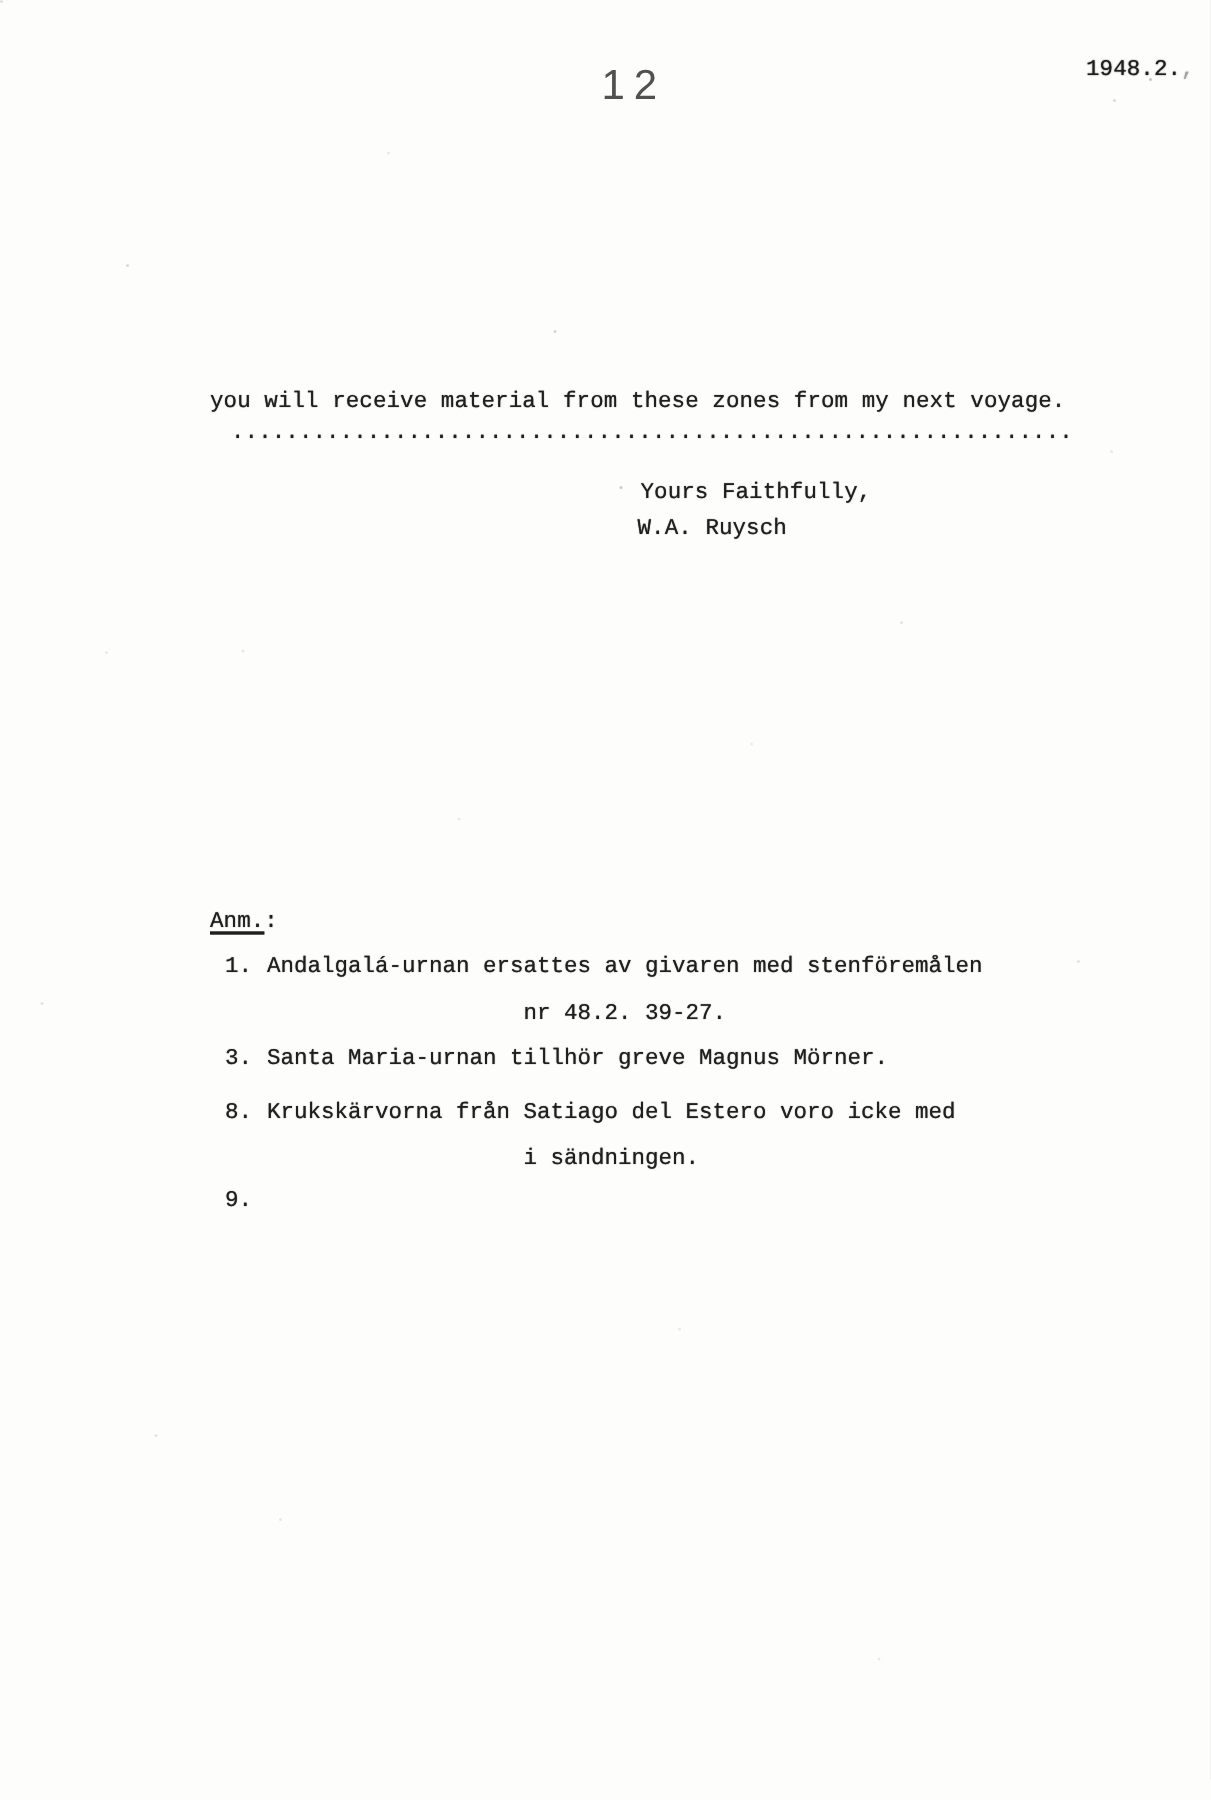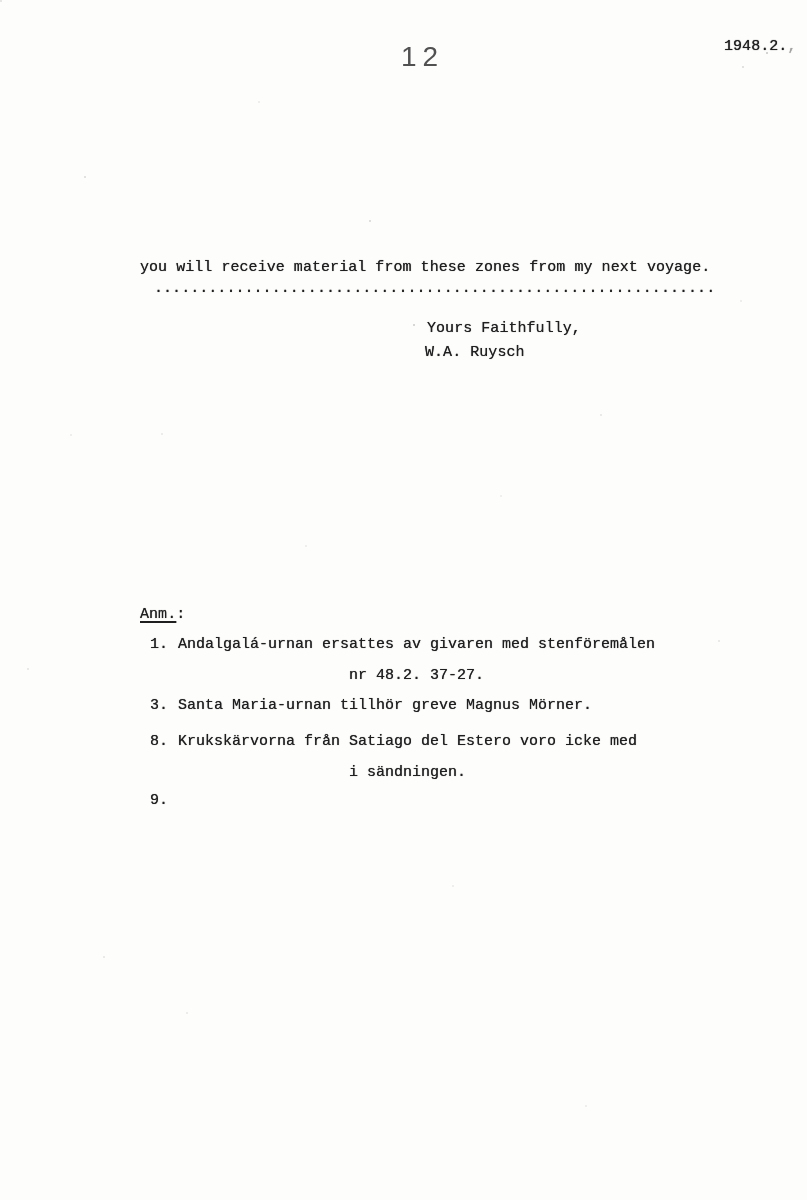--- a/index.html
+++ b/index.html
@@ -105,21 +105,21 @@
   <div class="tw dots-line">..............................................................</div>
 
   <div class="tw valediction">Yours Faithfully,</div>
 
   <div class="tw signature">W.A. Ruysch</div>
 
   <div class="tw notes-heading"><span class="underlined">Anm.</span><span>:</span></div>
 
   <div class="note-item note-item-1">
     <span class="note-num">1.</span>
-    <span class="note-lines"><span>Andalgalá-urnan ersattes av givaren med stenföremålen</span><br><span>nr 48.2. 37-27.</span></span>
+    <span class="note-lines"><span>Andalgalá-urnan ersattes av givaren med stenföremålen</span><br><span>nr 48.2. 39-27.</span></span>
   </div>
 
   <div class="note-item note-item-2">
     <span class="note-num">3.</span>
     <span class="note-lines"><span>Santa Maria-urnan tillhör greve Magnus Mörner.</span></span>
   </div>
 
   <div class="note-item note-item-3">
     <span class="note-num">8.</span>
     <span class="note-lines"><span>Krukskärvorna från Satiago del Estero voro icke med</span><br><span>i sändningen.</span></span>

